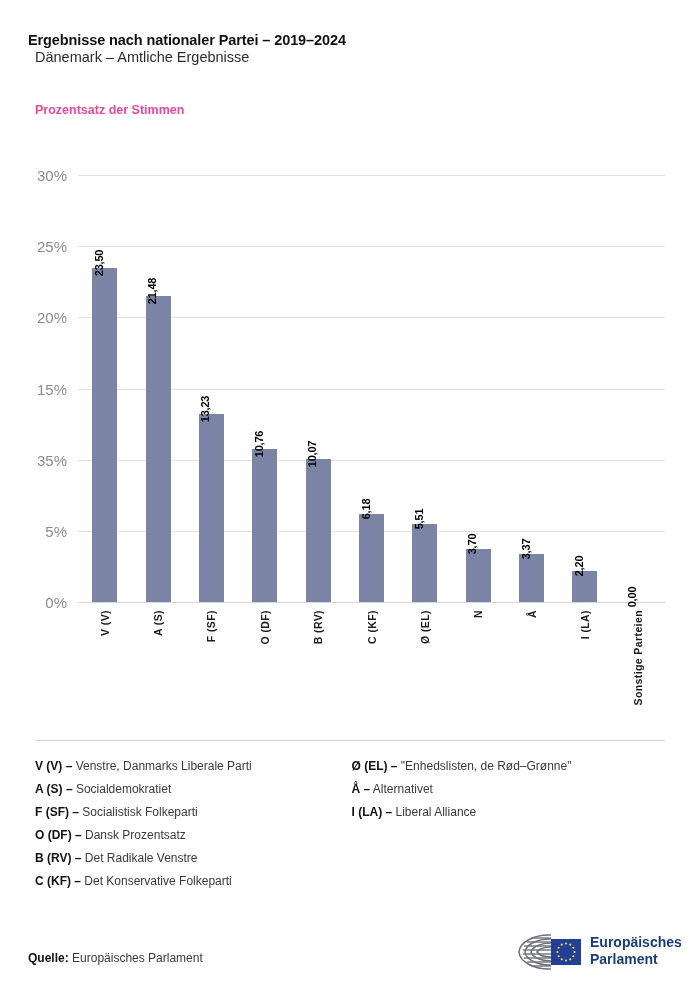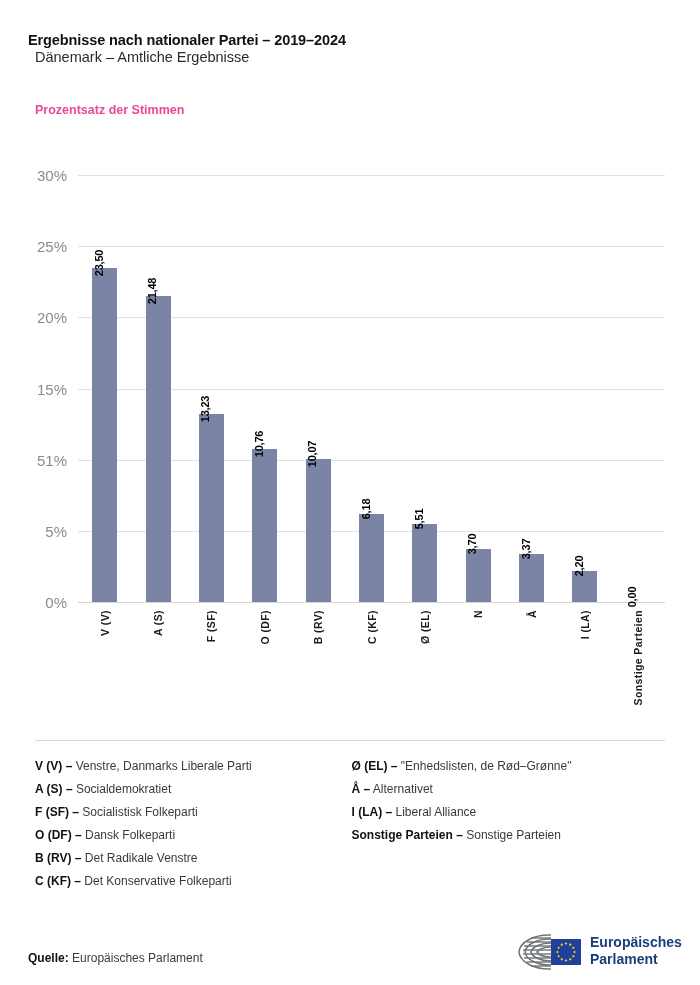--- a/index.html
+++ b/index.html
@@ -180,21 +180,21 @@
 <body>
 
 <div class="page-title">Ergebnisse nach nationaler Partei – 2019–2024</div>
 <div class="page-subtitle">Dänemark – Amtliche Ergebnisse</div>
 <div class="chart-heading">Prozentsatz der Stimmen</div>
 
 <div class="chart-area">
   <div id="yticks">
       <div class="ytick" style="top: 602px;">0%</div>
       <div class="ytick" style="top: 530.833px;">5%</div>
-      <div class="ytick" style="top: 459.667px;">51%</div>
+      <div class="ytick" style="top: 459.667px;">35%</div>
       <div class="ytick" style="top: 388.5px;">15%</div>
       <div class="ytick" style="top: 317.333px;">20%</div>
       <div class="ytick" style="top: 246.167px;">25%</div>
       <div class="ytick" style="top: 175px;">30%</div>
     </div>
   <div class="plot" id="plot">
       <div class="gridline baseline" style="top: 427px;"></div>
       <div class="gridline" style="top: 355.833px;"></div>
       <div class="gridline" style="top: 284.667px;"></div>
       <div class="gridline" style="top: 213.5px;"></div>
@@ -238,29 +238,28 @@
     </div>
 </div>
 
 <div class="legend">
   <div class="legend-divider"></div>
   <div class="legend-cols">
     <div class="legend-col" id="legend-left">
         <div class="legend-item"><span class="code">V (V) –</span><span> Venstre, Danmarks Liberale Parti</span></div>
         <div class="legend-item"><span class="code">A (S) –</span><span> Socialdemokratiet</span></div>
         <div class="legend-item"><span class="code">F (SF) –</span><span> Socialistisk Folkeparti</span></div>
-        <div class="legend-item"><span class="code">O (DF) –</span><span> Dansk Folkeparti</span></div>
+        <div class="legend-item"><span class="code">O (DF) –</span><span> Dansk Prozentsatz</span></div>
         <div class="legend-item"><span class="code">B (RV) –</span><span> Det Radikale Venstre</span></div>
         <div class="legend-item"><span class="code">C (KF) –</span><span> Det Konservative Folkeparti</span></div>
       </div>
     <div class="legend-col" id="legend-right">
         <div class="legend-item"><span class="code">Ø (EL) –</span><span> "Enhedslisten, de Rød–Grønne"</span></div>
         <div class="legend-item"><span class="code">Å –</span><span> Alternativet</span></div>
         <div class="legend-item"><span class="code">I (LA) –</span><span> Liberal Alliance</span></div>
-        <div class="legend-item"><span class="code">Sonstige Parteien –</span><span> Sonstige Parteien</span></div>
       </div>
   </div>
 </div>
 
 <div class="source">
   <span class="lbl">Quelle:</span>
   <span>Europäisches Parlament</span>
 </div>
 
 <div class="ep-logo">

